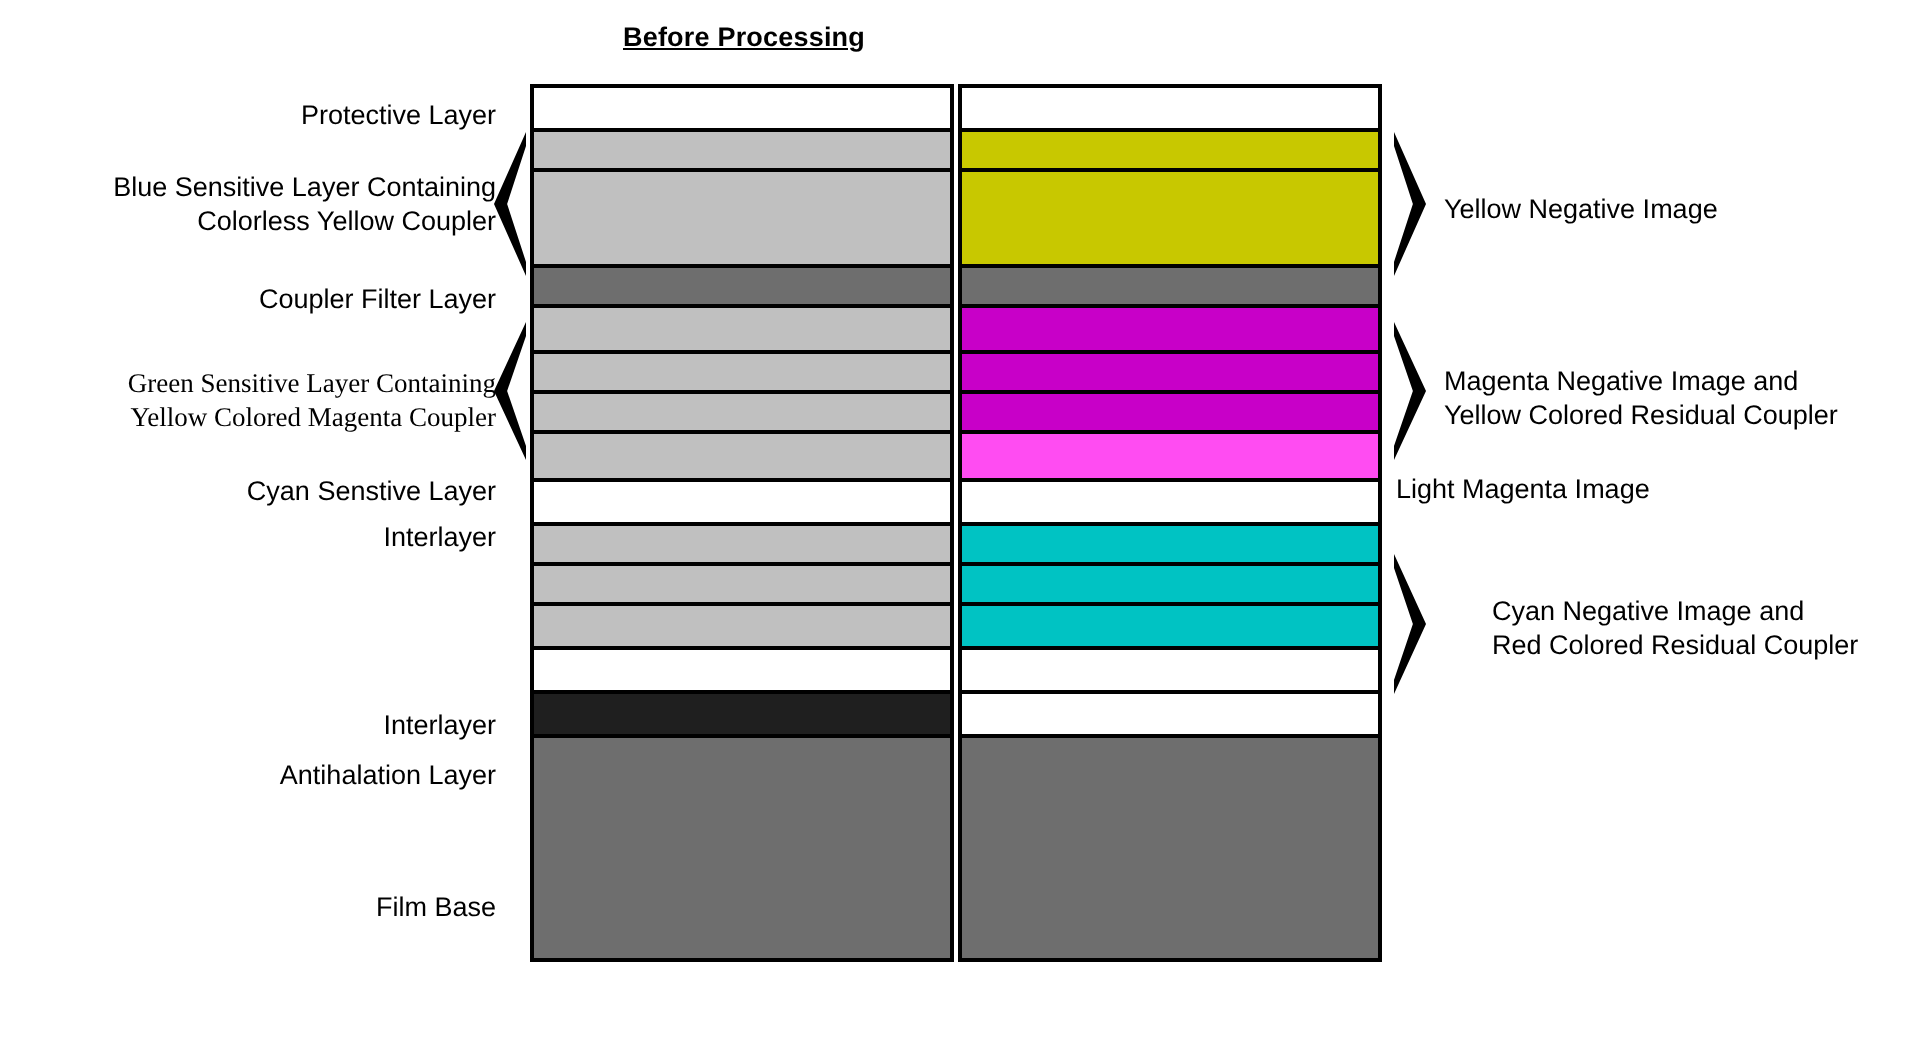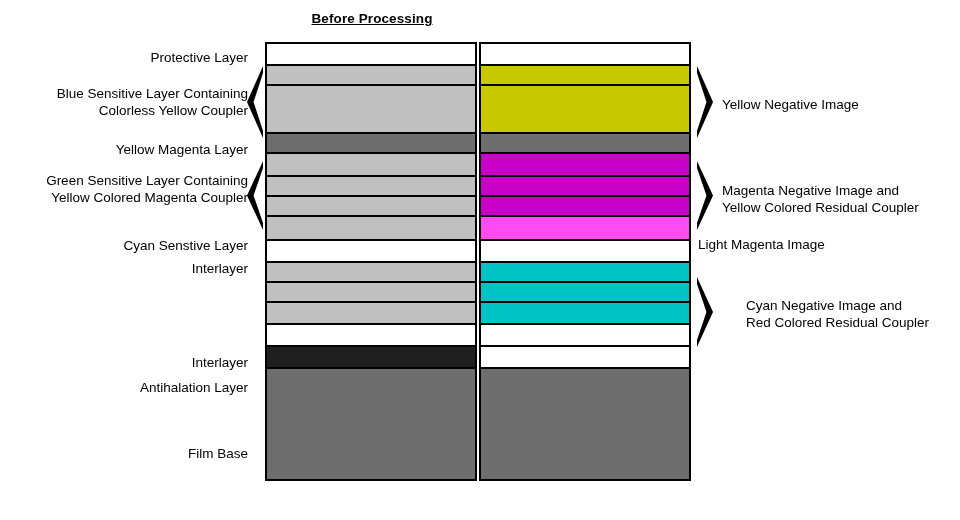--- a/index.html
+++ b/index.html
@@ -95,29 +95,29 @@
 </style>
 </head>
 <body>
 
 <div id="stage">
 
   <div class="col-header" id="header-before">Before Processing</div>
 
   <div id="left-labels">
       <div class="left-label" style="top: 49px;">Protective Layer</div>
-      <div class="left-label" style="top: 141px;">Yellow Magenta Layer</div>
+      <div class="left-label" style="top: 141px;">Coupler Filter Layer</div>
       <div class="left-label" style="top: 237px;">Cyan Senstive Layer</div>
       <div class="left-label" style="top: 260px;">Interlayer</div>
       <div class="left-label" style="top: 354px;">Interlayer</div>
       <div class="left-label" style="top: 379px;">Antihalation Layer</div>
       <div class="left-label" style="top: 85px;">Blue Sensitive Layer Containing
 Colorless Yellow Coupler</div>
       <div class="left-label" style="top: 445px;">Film Base</div>
-      <div class="left-label" style="top: 172px;">Green Sensitive Layer Containing
+      <div class="left-label" style="top: 183px; font-family: Liberation Serif, serif;">Green Sensitive Layer Containing
 Yellow Colored Magenta Coupler</div>
     </div>
 
   <div class="stack" id="stack-before">
       <div class="layer" style="height: 24px; background: rgb(255, 255, 255);"></div>
       <div class="layer" style="height: 22px; background: rgb(192, 192, 192);"></div>
       <div class="layer" style="height: 50px; background: rgb(192, 192, 192);"></div>
       <div class="layer" style="height: 22px; background: rgb(110, 110, 110);"></div>
       <div class="layer" style="height: 25px; background: rgb(192, 192, 192);"></div>
       <div class="layer" style="height: 22px; background: rgb(192, 192, 192);"></div>

